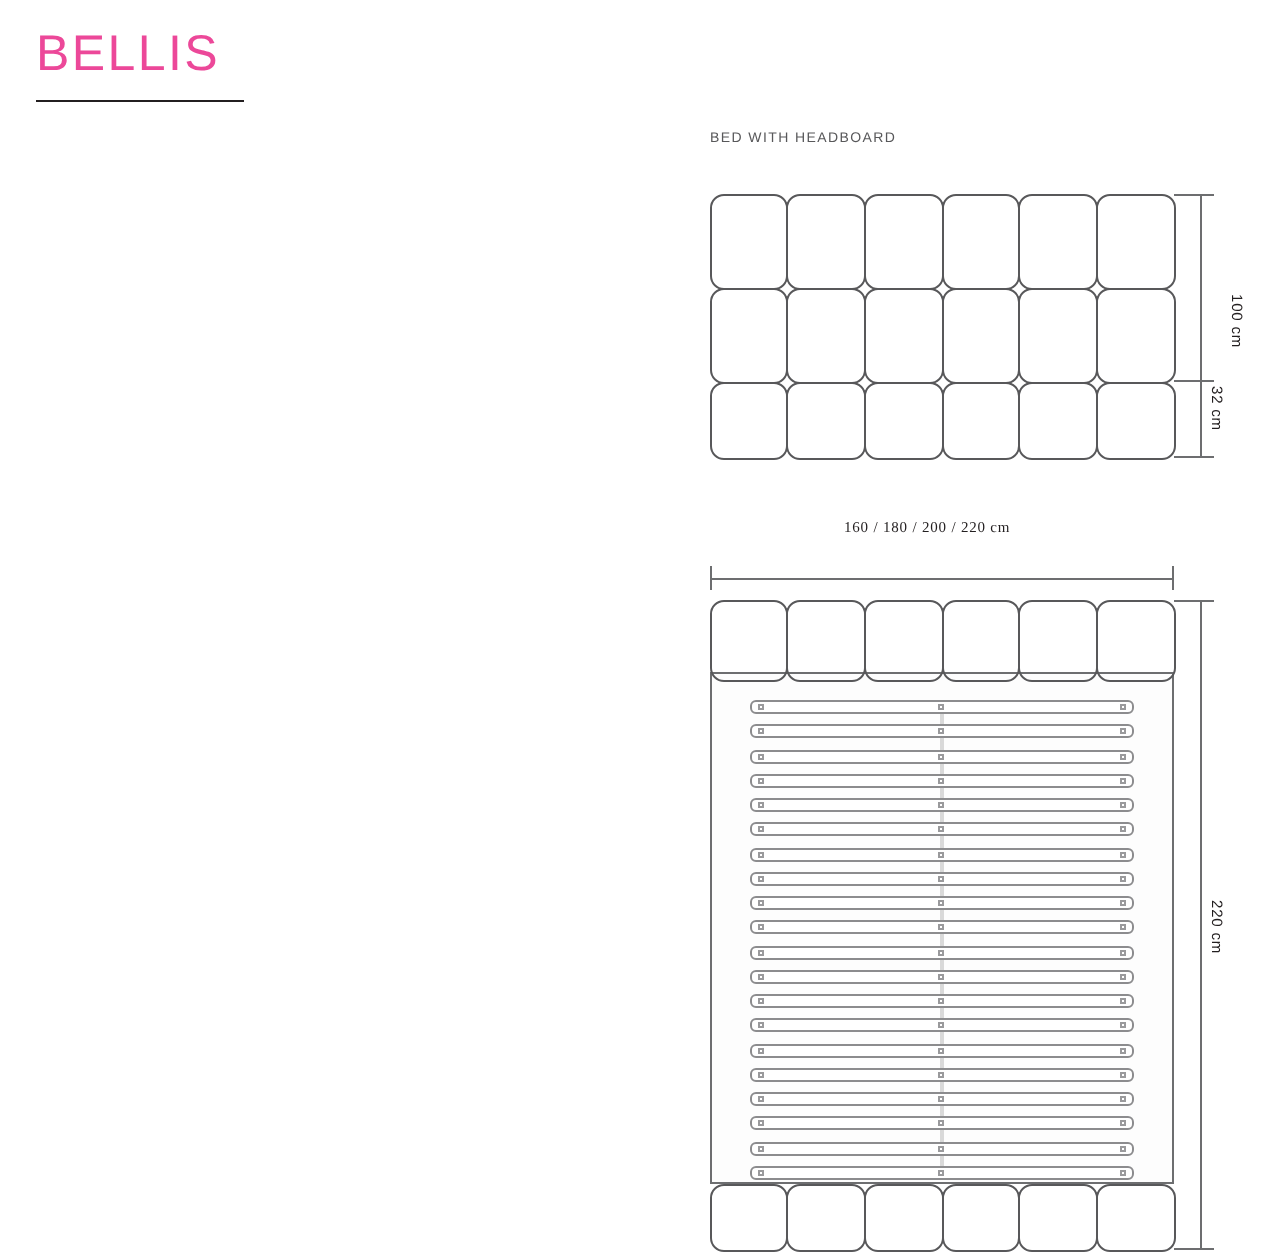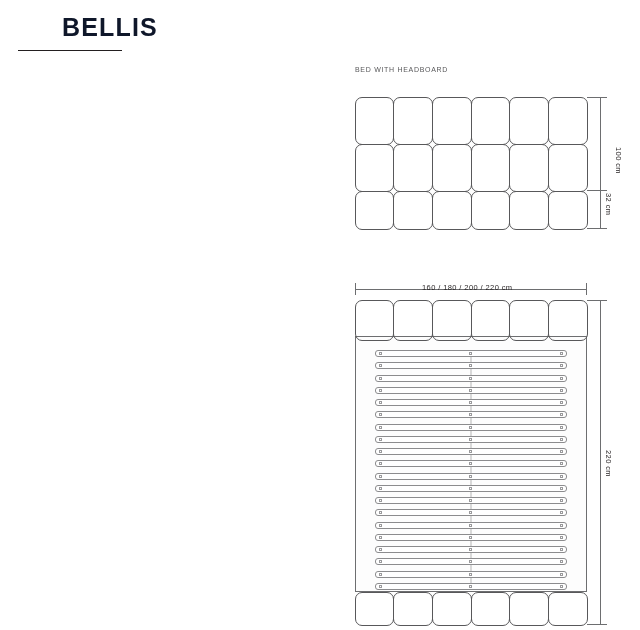--- a/index.html
+++ b/index.html
@@ -18,25 +18,24 @@
 
   
   #brand-block {
     position: absolute;
     left: 18px;
     top: 12px;
     width: 140px;
   }
   #brand-title {
     font-size: 25px;
-    font-weight: bold;
+    font-weight: normal;
     letter-spacing: 1.2px;
     line-height: 30px;
-    color: #0f172a;
-    text-align: right;
+    color: #ec4899;
   }
   #brand-rule {
     margin-top: 8px;
     width: 104px;
     height: 1px;
     background: #231f20;
   }
 
   
   #section-caption {
@@ -114,21 +113,22 @@
   #width-dim-line {
     position: absolute;
     left: 355px;
     top: 289px;
     width: 232px;
     height: 1px;
     background: #6d6e70;
   }
   #width-label {
     left: 422px;
-    top: 283px;
+    top: 259px;
+    font-family: Liberation Serif, serif;
   }
 
   
   #bed-top-view {
     position: absolute;
     left: 355px;
     top: 300px;
     width: 232px;
     height: 325px;
   }

